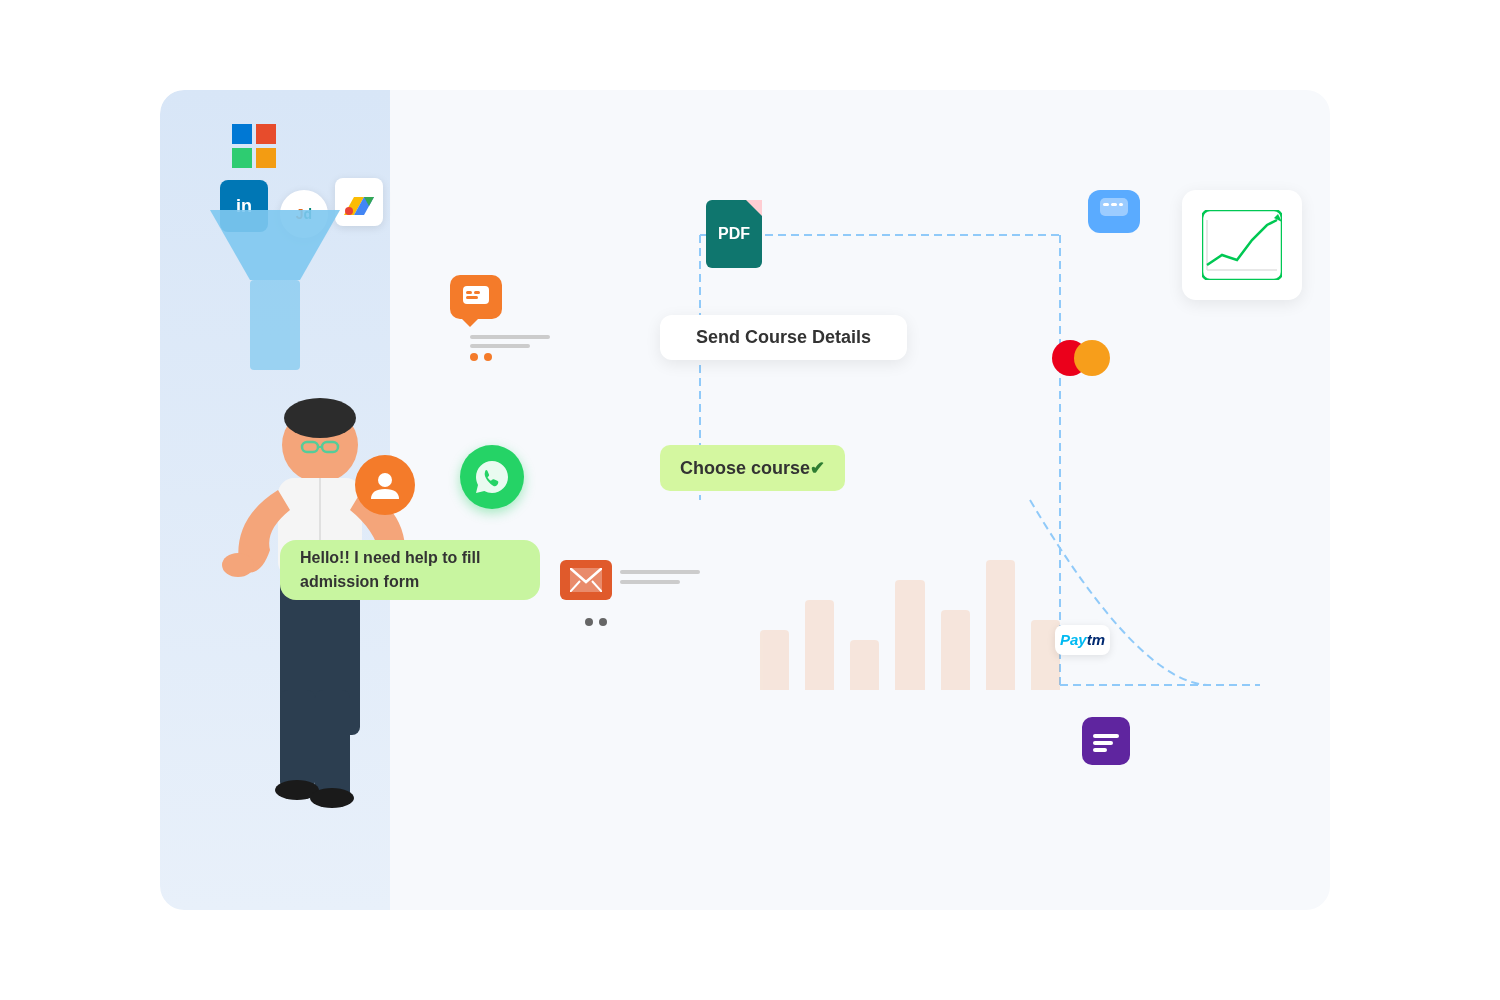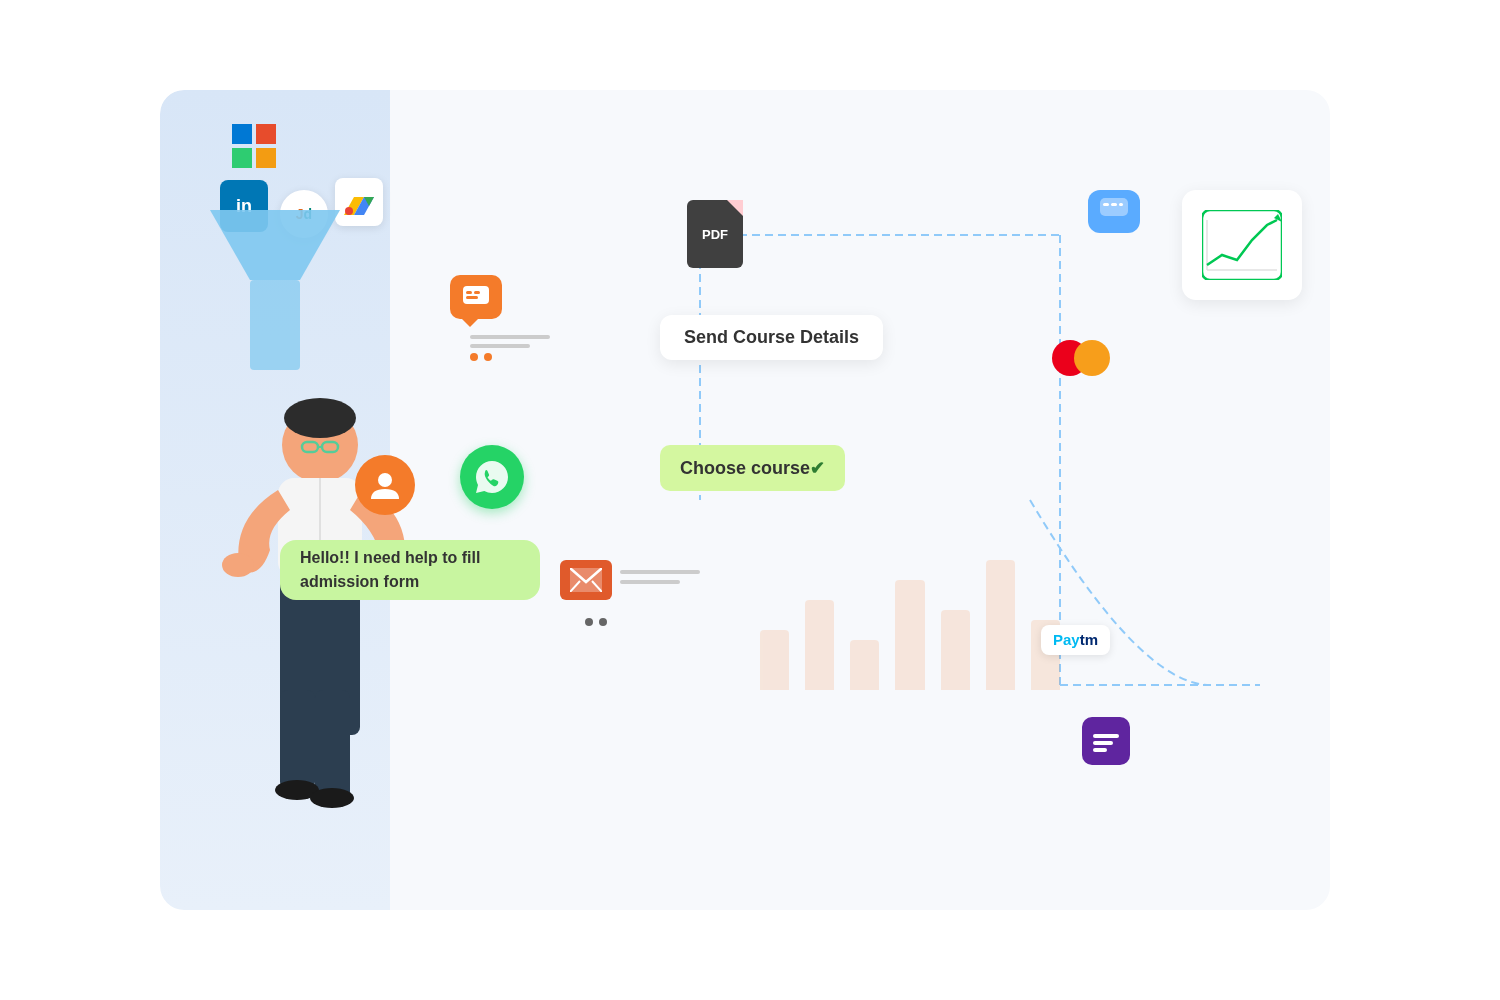--- a/index.html
+++ b/index.html
@@ -226,46 +226,46 @@
       position: absolute;
       top: 0; left: 0;
       width: 100%;
       height: 100%;
       pointer-events: none;
     }
 
     
     .pdf-icon {
       position: absolute;
-      left: 527px;
+      left: 546px;
       top: 110px;
       width: 56px;
       height: 68px;
-      background: #404040;
+      background: #0f766e;
       border-radius: 6px 0 6px 6px;
       display: flex; flex-direction: column; align-items: center; justify-content: center;
-      color: white; font-weight: bold; font-size: 13px;
+      color: white; font-weight: bold; font-size: 16px;
     }
     .pdf-icon::before {
       content: '';
       position: absolute;
       top: 0; right: 0;
       width: 16px; height: 16px;
       background: #ffcdd2;
       clip-path: polygon(0 0, 100% 100%, 100% 0);
     }
 
     
     .send-course-box {
       position: absolute;
       left: 500px;
       top: 225px;
       background: white;
       border-radius: 12px;
-      padding: 12px 24px;
+      padding: 12px 36px;
       font-size: 18px;
       font-weight: 600;
       color: #333;
       box-shadow: 0 4px 16px rgba(0,0,0,0.08);
       white-space: nowrap;
     }
 
     
     .choose-course-box {
       position: absolute;
@@ -330,24 +330,25 @@
       line-height: 1.4;
     }
 
     
     .paytm-logo {
       position: absolute;
       right: 220px;
       bottom: 255px;
       background: white;
       border-radius: 8px;
-      padding: 6px 12px;
+      padding: 6px 5px;
       font-size: 16px;
       font-weight: 800;
       box-shadow: 0 2px 8px rgba(0,0,0,0.1);
+      font-style: italic;
     }
     .paytm-logo span { color: #00BAF2; }
 
     
     .mastercard {
       position: absolute;
       right: 220px;
       top: 250px;
       display: flex;
     }

